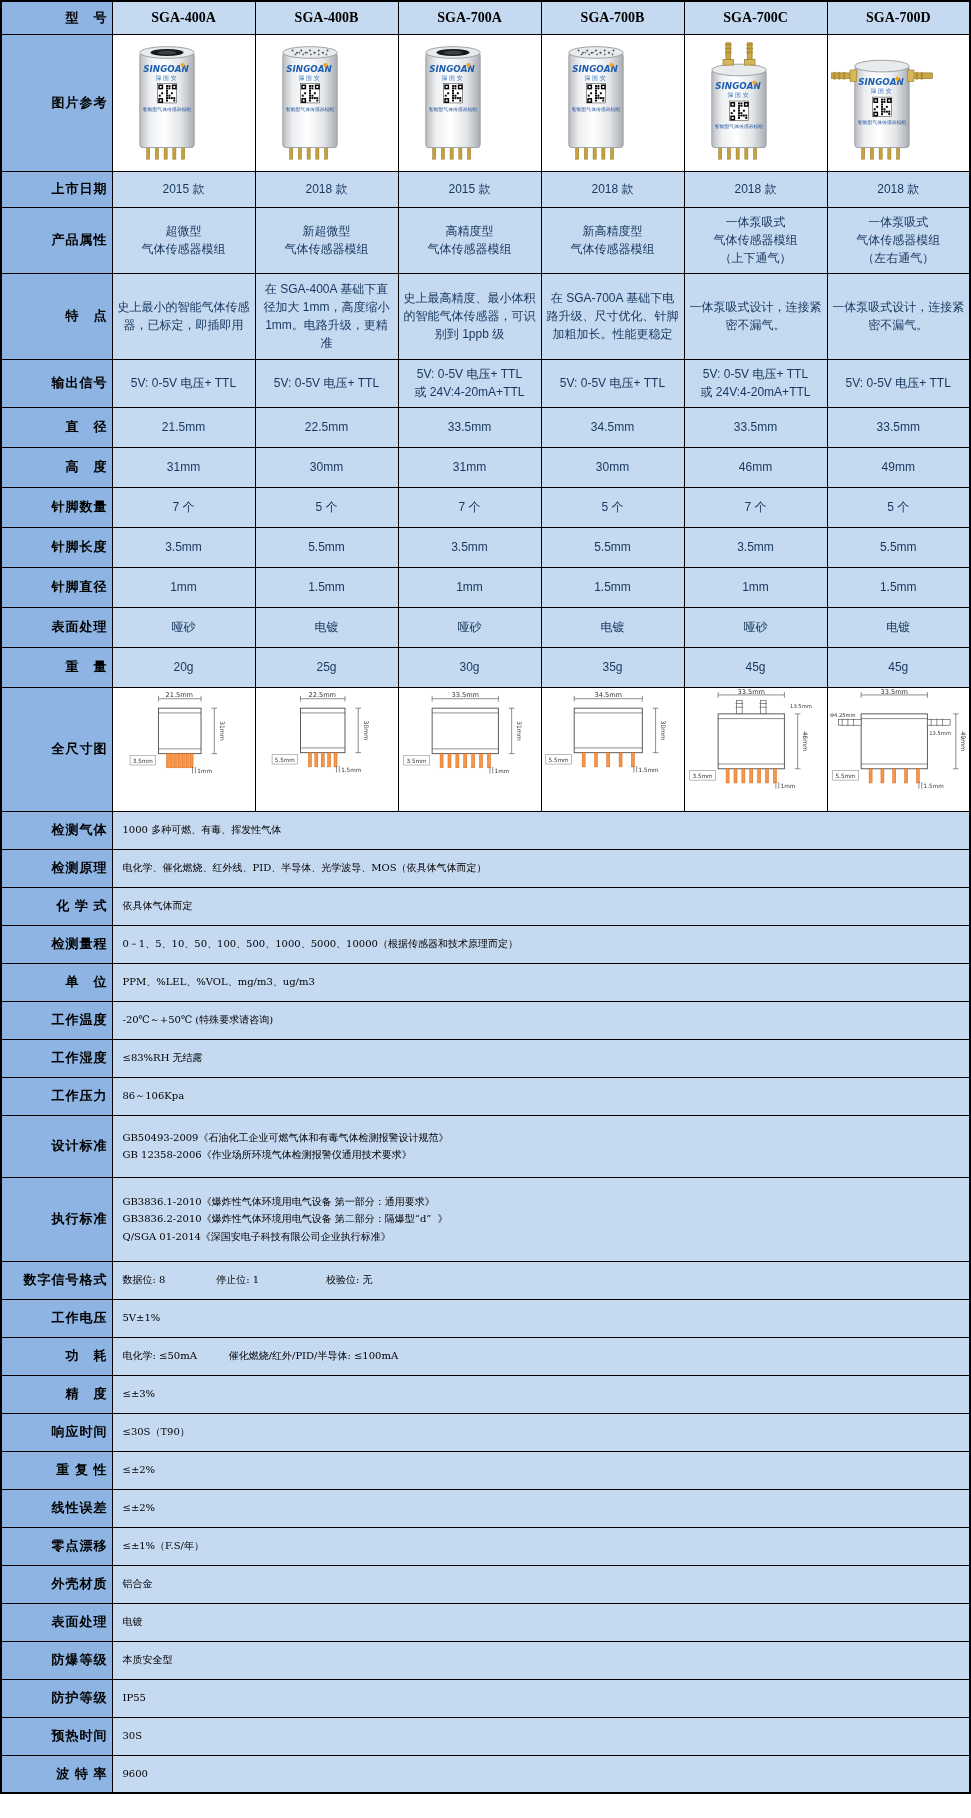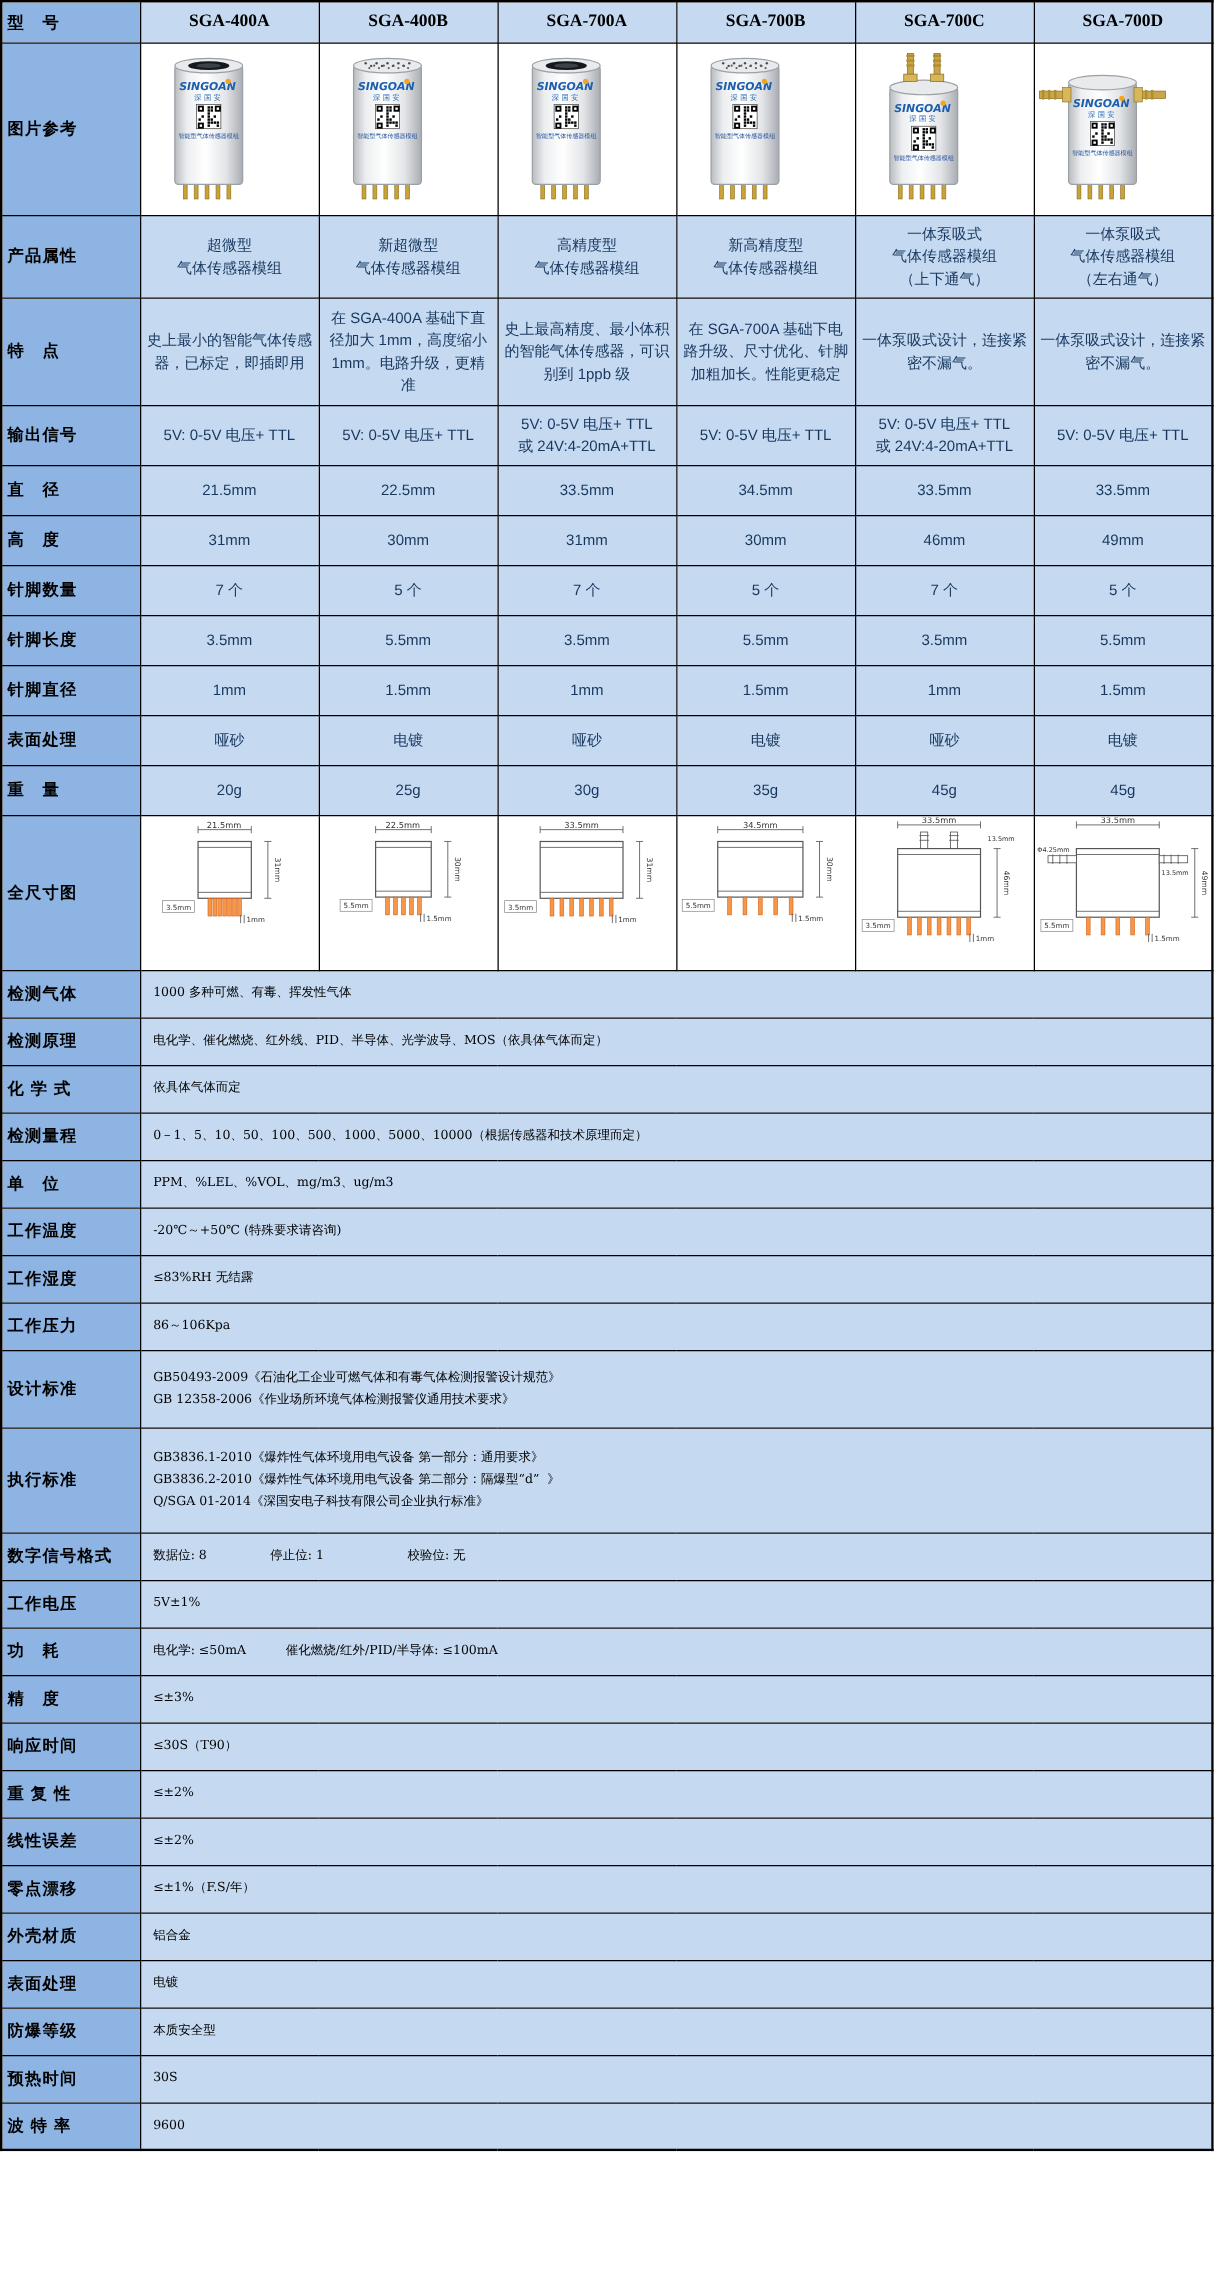--- a/index.html
+++ b/index.html
@@ -1,20 +1,20 @@
 <!DOCTYPE html>
 <html><head>
 <meta charset="utf-8">
 <style>
   *{box-sizing:border-box;}
   body{margin:0;background:#ffffff;font-family:"Liberation Sans",sans-serif;color:#000;}
   .page{width:971px;}
   table{border-collapse:collapse;table-layout:fixed;width:971px;border:2px solid #000;}
   th,td{border:1px solid #000;padding:2px 4px;overflow:hidden;vertical-align:middle;}
-  .lab{background:#8DB4E2;font-weight:bold;font-size:13px;color:#000;text-align:left;letter-spacing:1px;}
+  .lab{background:#8DB4E2;font-weight:bold;font-size:13px;color:#000;text-align:right;letter-spacing:1px;}
   .mh{background:#C5D9F1;font-weight:bold;font-family:"Liberation Serif",serif;font-size:14px;text-align:center;color:#000;}
   .val{background:#C5D9F1;text-align:center;font-size:12px;color:#17375E;white-space:pre-wrap;line-height:1.5;}
   .imgcell{background:#fff;text-align:left;padding:2px 0;}
   .diagcell{background:#fff;text-align:center;padding:1px 0;}
   .fullval{background:#C5D9F1;text-align:left;font-size:10px;font-family:"DejaVu Serif",serif;color:#000;white-space:pre-wrap;line-height:1.75;padding-left:10px;}
   svg text{font-family:"DejaVu Sans",sans-serif;}
 </style>
 </head>
 <body>
 
@@ -371,20 +371,29 @@
               <rect x="56.5" y="66" width="2" height="2" fill="#000"></rect>
               <rect x="56.5" y="73.5" width="2" height="2" fill="#000"></rect>
               <rect x="56.5" y="76" width="2" height="2" fill="#000"></rect>
               <rect x="59" y="71" width="2" height="2" fill="#000"></rect>
               <rect x="59" y="76" width="2" height="2" fill="#000"></rect>
               <rect x="61.5" y="76" width="2" height="2" fill="#000"></rect>
               <rect x="61.5" y="78.5" width="2" height="2" fill="#000"></rect>
               <text x="55" y="90" text-anchor="middle" font-size="5" fill="#1d4f9c">智能型气体传感器模组</text>
             </svg></td>
         </tr>
+        <tr style="height:36px">
+          <th class="lab">上市日期</th>
+          <td class="val">2015 款</td>
+          <td class="val">2018 款</td>
+          <td class="val">2015 款</td>
+          <td class="val">2018 款</td>
+          <td class="val">2018 款</td>
+          <td class="val">2018 款</td>
+        </tr>
         <tr style="height:66px">
           <th class="lab">产品属性</th>
           <td class="val">超微型
 气体传感器模组</td>
           <td class="val">新超微型
 气体传感器模组</td>
           <td class="val">高精度型
 气体传感器模组</td>
           <td class="val">新高精度型
 气体传感器模组</td>
@@ -724,20 +733,24 @@
         </tr>
         <tr style="height:38px">
           <th class="lab">表面处理</th>
           <td class="fullval" colspan="6">电镀</td>
         </tr>
         <tr style="height:38px">
           <th class="lab">防爆等级</th>
           <td class="fullval" colspan="6">本质安全型</td>
         </tr>
         <tr style="height:38px">
+          <th class="lab">防护等级</th>
+          <td class="fullval" colspan="6">IP55</td>
+        </tr>
+        <tr style="height:38px">
           <th class="lab">预热时间</th>
           <td class="fullval" colspan="6">30S</td>
         </tr>
         <tr style="height:38px">
           <th class="lab">波 特 率</th>
           <td class="fullval" colspan="6">9600</td>
         </tr>
       </tbody>
   </table>
 </div>

